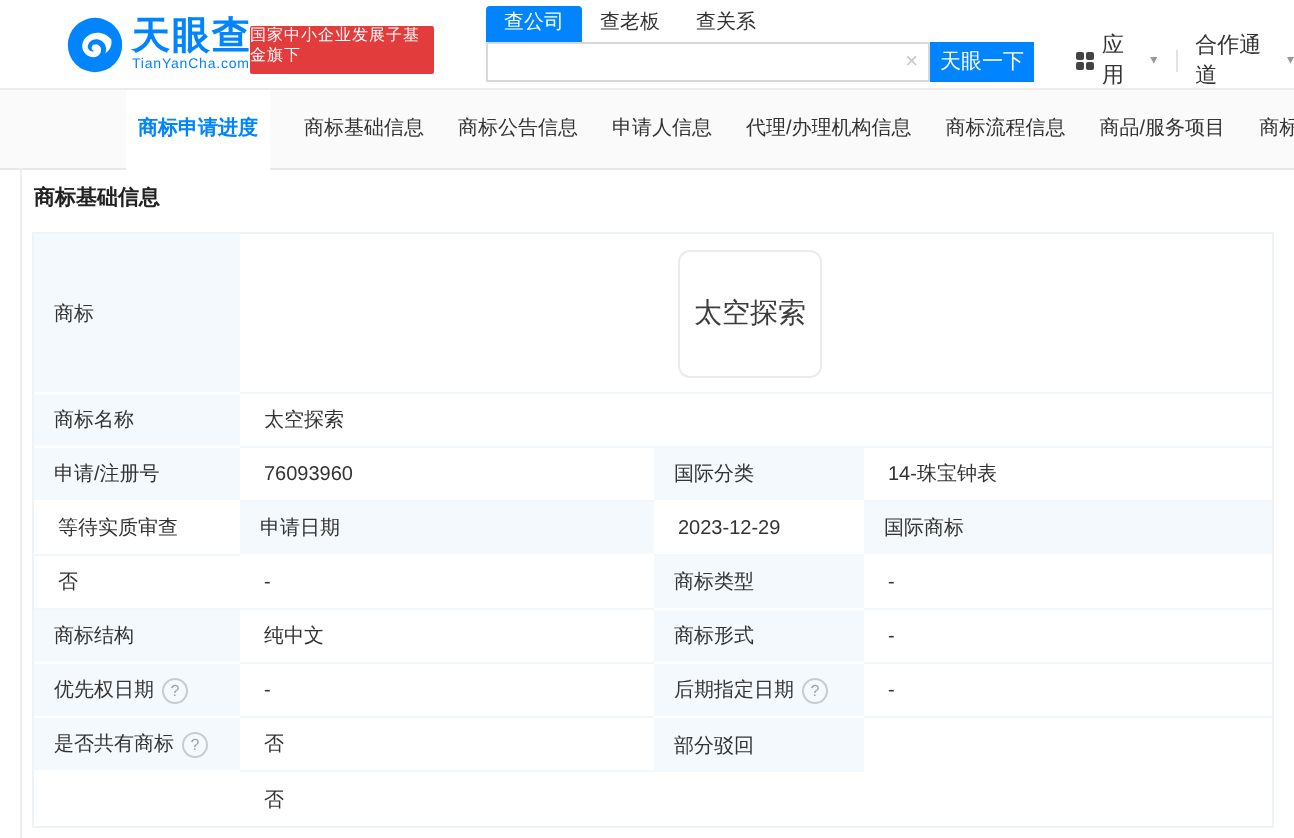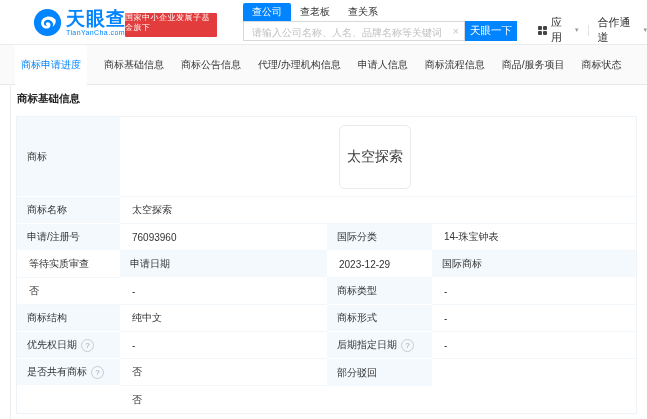--- a/index.html
+++ b/index.html
@@ -37,21 +37,21 @@
   .grid-icon i { background:#444; border-radius:1px; }
   .hmenu { display:flex; align-items:center; font-size:11px; color:#333; cursor:pointer; }
   .caret { font-size:7px; color:#999; margin-left:3px; }
   .hdiv { width:1px; height:11px; background:#e3e3e3; margin:0 9px; }
 
   
   .nav { position:absolute; left:0; top:44px; width:647px; height:39px; background:#fafafa;
     border-top:1px solid #ececec; border-bottom:1px solid #e8e8e8; display:flex; align-items:stretch;
     padding-left:15px; }
   .ntab { font-size:10px; color:#333; line-height:39px; margin-right:17px; cursor:pointer; white-space:nowrap; }
-  .ntab.active { background:#fff; color:#0084ff; font-weight:normal; padding:0 6px; margin-bottom:-1px; }
+  .ntab.active { background:#fff; color:#0084ff; font-weight:bold; padding:0 6px; margin-bottom:-1px;margin-left:48px; }
 
   
   .left-line { position:absolute; left:10px; top:84px; width:1px; height:335px; background:#ededed; }
   .section-title { position:absolute; left:17px; top:92px; font-size:10.5px; font-weight:bold; color:#222; }
 
   .tmtable { position:absolute; left:16px; top:116px; width:619px; display:grid;
     grid-template-columns:103px 207px 105px 1fr;
     grid-template-rows:80px repeat(8,27px);
     border:1px solid #eef3f8; background:#fff; font-size:10px; }
   .lbl { background:#f3f9fd; border-bottom:1px solid #fff; display:flex; align-items:center;
@@ -88,21 +88,20 @@
     </div>
 
     <div class="search-wrap">
       <div class="stabs">
         <span class="stab active">查公司</span>
         <span class="stab">查老板</span>
         <span class="stab">查关系</span>
       </div>
       <div class="sline">
         <div class="sinput-box">
-          <input class="sinput" type="text" placeholder="请输入公司名称、人名、品牌名称等关键词" style="">
           <span class="sclear">×</span>
         </div>
         <button class="sbtn">天眼一下</button>
       </div>
     </div>
 
     <div class="hmenus">
       <div class="hmenu">
         <span class="grid-icon">
             <i></i>
@@ -118,22 +117,22 @@
         <span>合作通道</span>
         <span class="caret">▾</span>
       </div>
     </div>
   </div>
 
   <div class="nav">
     <span class="ntab active">商标申请进度</span>
     <span class="ntab">商标基础信息</span>
     <span class="ntab">商标公告信息</span>
+    <span class="ntab">申请人信息</span>
     <span class="ntab">代理/办理机构信息</span>
-    <span class="ntab">申请人信息</span>
     <span class="ntab">商标流程信息</span>
     <span class="ntab">商品/服务项目</span>
     <span class="ntab">商标状态</span>
   </div>
 
   <div class="left-line"></div>
 
   <h2 class="section-title">商标基础信息</h2>
 
   <div class="tmtable">

